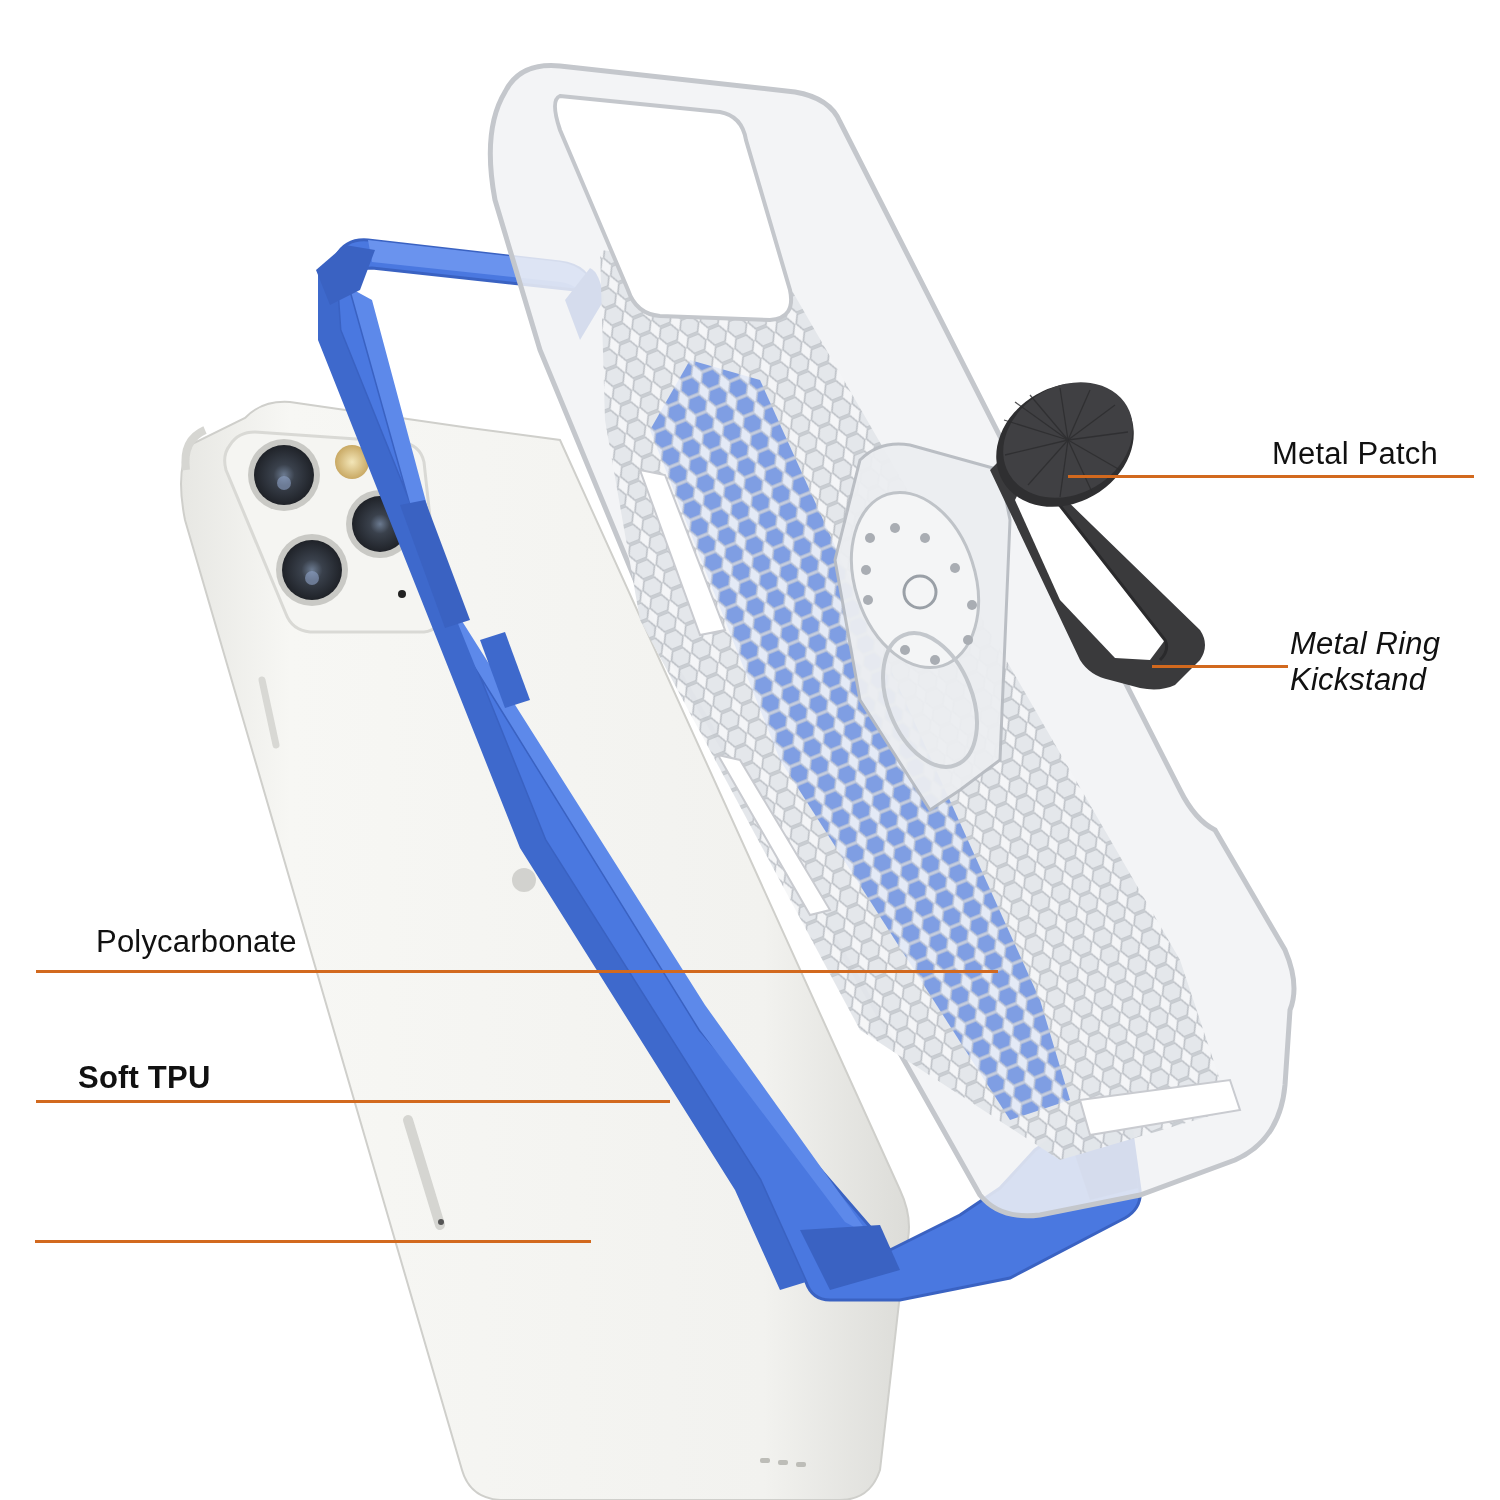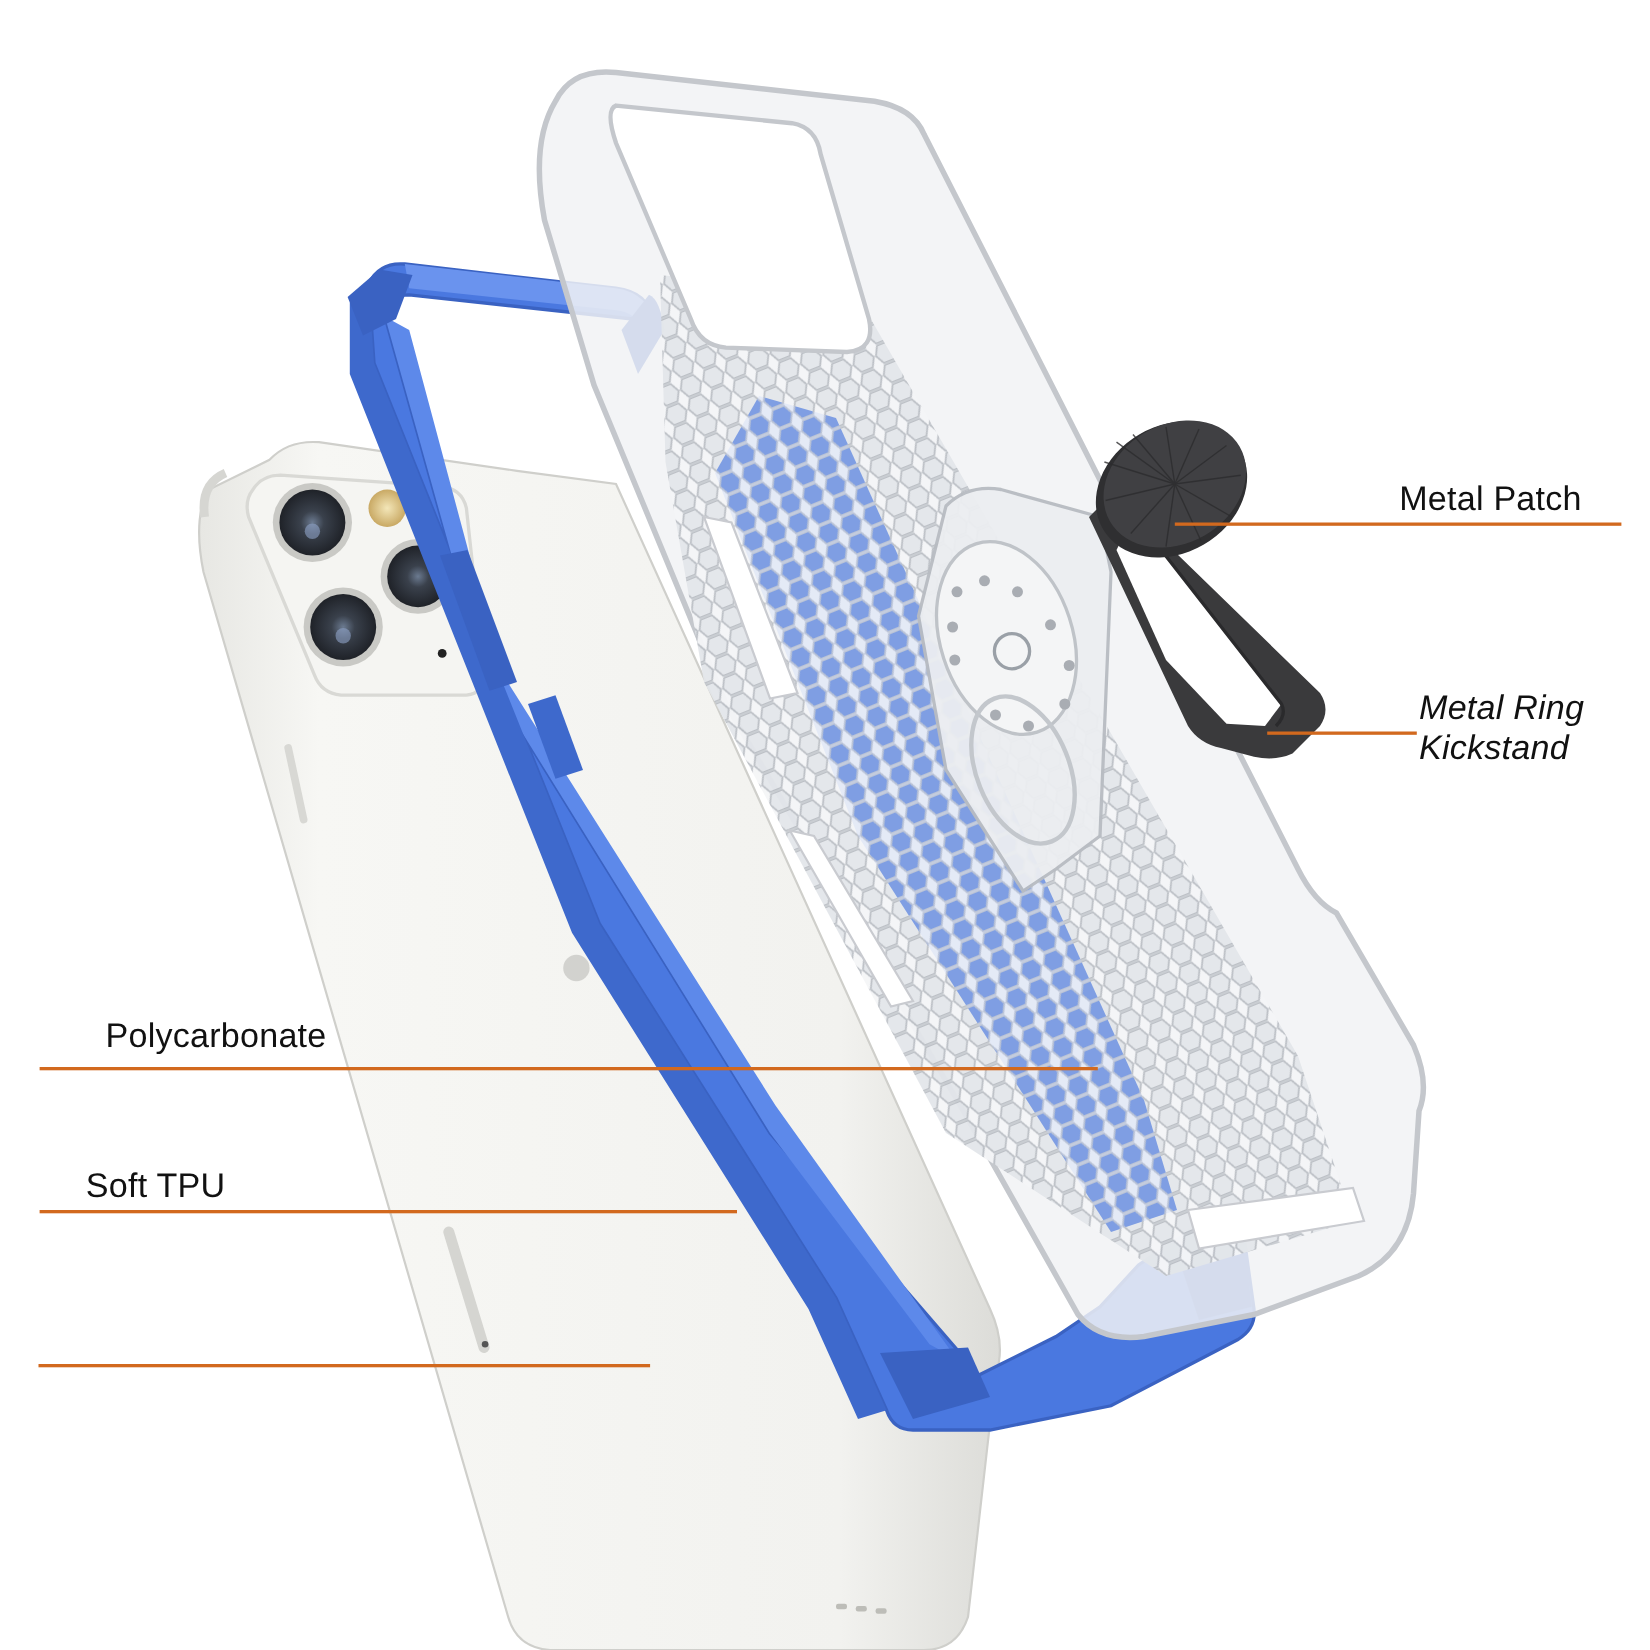--- a/index.html
+++ b/index.html
@@ -148,15 +148,15 @@
   <div class="leader" style="left:36px;top:970px;width:962px;"></div>
   <div class="leader" style="left:36px;top:1100px;width:634px;"></div>
   <div class="leader" style="left:35px;top:1240px;width:556px;"></div>
 
   <div class="label" style="left:1272px;top:436px;text-align:center;">Metal Patch</div>
   <div class="label right" style="left:1290px;top:626px;width:165px;">
     <div>Metal Ring</div>
     <div>Kickstand</div>
   </div>
   <div class="label" style="left:96px;top:924px;">Polycarbonate</div>
-  <div class="label" style="left:78px;top:1060px;">Soft TPU</div>
+  <div class="label" style="left:78px;top:1060px;font-weight:bold;">Soft TPU</div>
 
 </div>
 
 </body></html>

